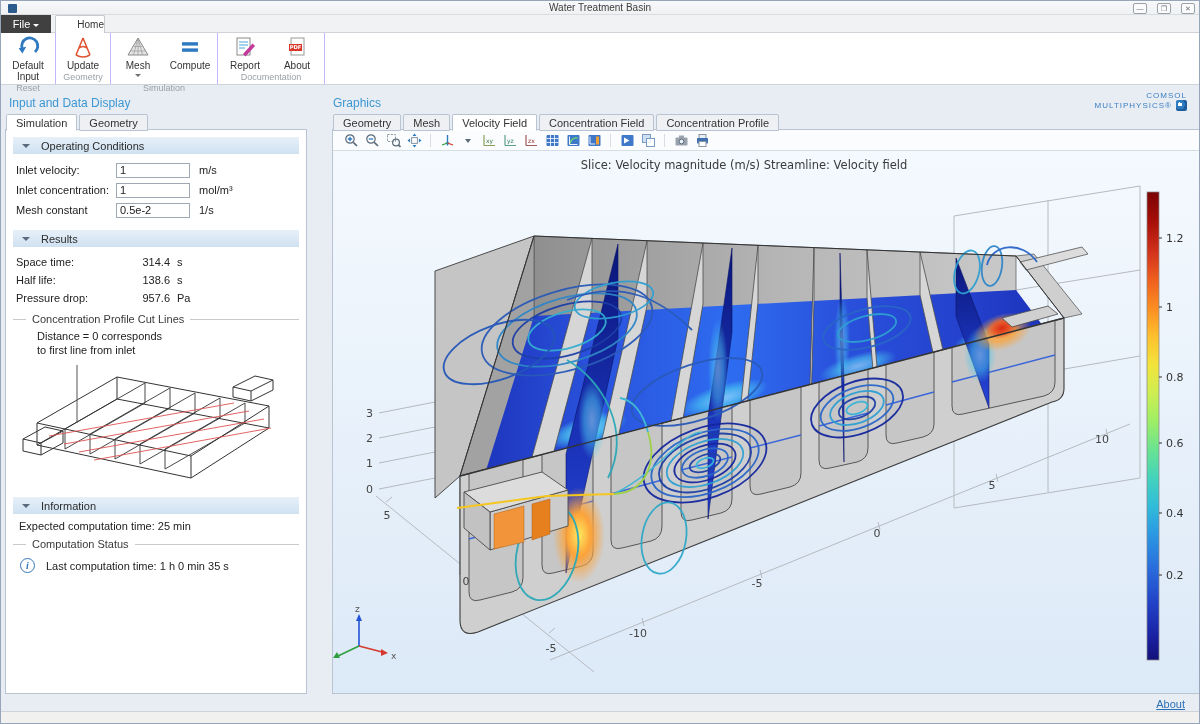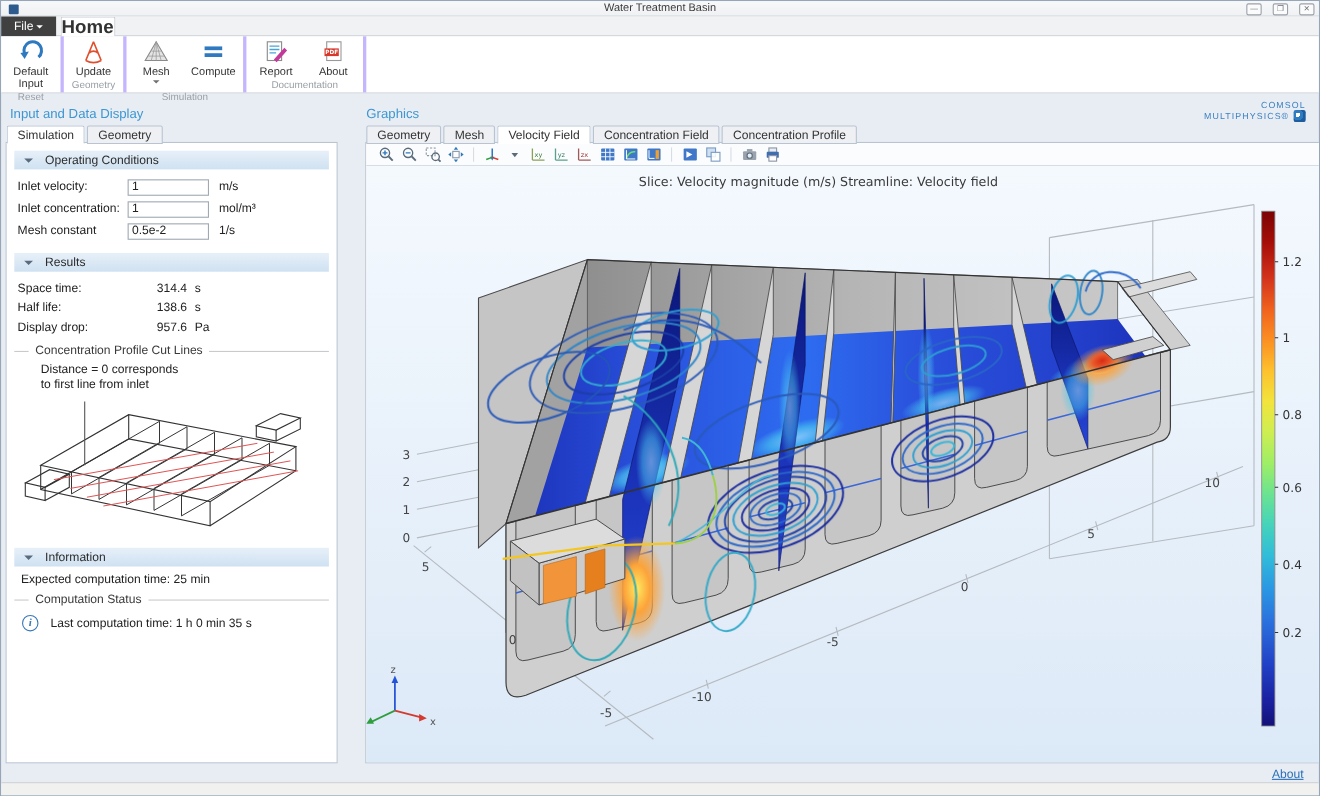--- a/index.html
+++ b/index.html
@@ -14,24 +14,24 @@
   .win-controls{position:absolute;right:4px;top:0;height:14px;display:flex;gap:10px;align-items:center;}
   .wc{width:14px;height:11px;border:1px solid #9aa1a9;border-radius:2px;color:#6b7178;font-size:7px;
       line-height:9px;text-align:center;background:#fbfbfc;}
   
   .tabsrow{position:absolute;top:14px;left:0;right:0;height:18px;background:#f0f2f4;border-bottom:1px solid #cfd3d8;}
   .file-tab{position:absolute;left:0;top:0;width:50px;height:18px;background:#404040;color:#fff;font-size:11px;
             line-height:18px;text-align:center;}
   .file-caret{display:inline-block;width:0;height:0;border:3px solid transparent;border-top-color:#fff;
               margin-left:3px;vertical-align:middle;margin-top:3px;}
   .home-tab{position:absolute;left:54px;top:0;width:50px;height:18px;background:#fff;border:1px solid #c6cacf;
-            border-bottom:none;border-radius:2px 2px 0 0;font-size:17px;line-height:17px;text-align:left;color:#333;font-weight:bold;}
+            border-bottom:none;border-radius:2px 2px 0 0;font-size:10px;line-height:17px;text-align:right;color:#333;}
   .ribbon{position:absolute;top:32px;left:0;right:0;height:52px;background:#fff;border-bottom:1px solid #cfd4da;
           display:flex;align-items:stretch;}
-  .rgroup{display:flex;flex-direction:column;border-right:3px solid #c4b5fd;padding:2px 5px 0 5px;}
+  .rgroup{display:flex;flex-direction:column;border-right:1px solid #c4b5fd;padding:2px 5px 0 5px;}
   .rbtns{display:flex;gap:8px;flex:1;align-items:flex-start;}
   .rbtn{width:44px;text-align:center;font-size:10px;color:#333;line-height:11px;cursor:default;}
   .ricon{display:block;height:24px;margin:0 auto 1px;}
   .glabel{font-size:9px;color:#9aa0a6;text-align:center;padding:1px 0 2px;}
   .mesh-caret{display:inline-block;width:0;height:0;border:3px solid transparent;border-top-color:#707070;margin-top:1px;}
   
   .panel-label{position:absolute;font-size:12px;color:#3d96d1;}
   .panel{position:absolute;top:112px;height:581px;}
   .ptabs{position:relative;height:17px;z-index:3;padding-left:1px;}
   .ptab{display:inline-block;height:17px;line-height:16px;font-size:11px;color:#333;padding:0 9px;
@@ -217,21 +217,21 @@
           <span class="rlabel2">Space time:</span>
           <span class="rval">314.4</span>
           <span>s</span>
         </div>
         <div class="rrow">
           <span class="rlabel2">Half life:</span>
           <span class="rval">138.6</span>
           <span>s</span>
         </div>
         <div class="rrow">
-          <span class="rlabel2">Display drop:</span>
+          <span class="rlabel2">Pressure drop:</span>
           <span class="rval">957.6</span>
           <span>Pa</span>
         </div>
 
         <div class="grp-rule">
             <span>Concentration Profile Cut Lines</span>
           </div>
         <div class="note">
           <span>Distance = 0 corresponds</span><br>
           <span>to first line from inlet</span>

